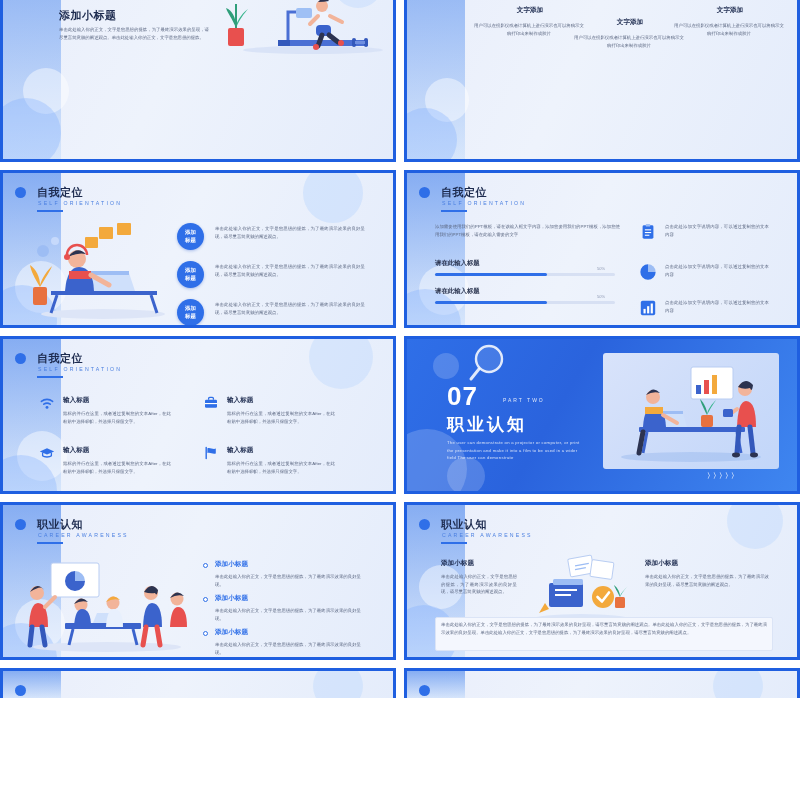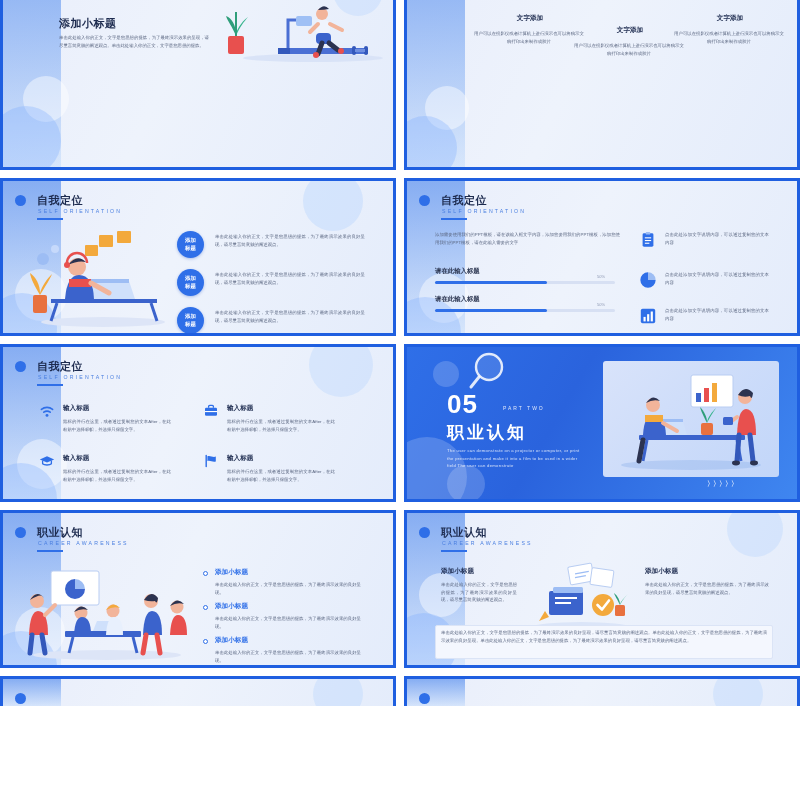--- a/index.html
+++ b/index.html
@@ -16,21 +16,21 @@
     background: #ffffff;
   }
   
   .grid {
     position: absolute; inset: 0;
     display: grid;
     grid-template-columns: 396px 396px;
     grid-template-rows: repeat(5, 158px);
     column-gap: 8px;
     row-gap: 8px;
-    padding: 12px 0 0 0;
+    padding: 4px 0 0 0;
   }
   .slide {
     position: relative;
     overflow: hidden;
     background: #eef2fb;
     border: 3px solid #1f5fe0;
   }
   .slide .inner {
     position: absolute; inset: 0;
     overflow: hidden;
@@ -392,21 +392,21 @@
         <div class="bubble e" style="left:40px;top:118px;width:38px;height:38px;"></div>
         <div class="bubble e" style="left:26px;top:14px;width:26px;height:26px;"></div>
 
         <div class="ill" style="left:60px;top:4px;width:44px;height:40px;">
           <svg viewBox="0 0 44 40" width="44" height="40">
             <circle cx="22" cy="16" r="13" stroke="rgba(255,255,255,.85)" stroke-width="2.4" fill="rgba(255,255,255,.12)"></circle>
             <path d="M12 26 L4 36" stroke="rgba(255,255,255,.85)" stroke-width="3" stroke-linecap="round"></path>
           </svg>
         </div>
 
-        <div class="sec-num" style="left:40px; top:42px;">05</div>
+        <div class="sec-num" style="left:40px; top:42px;">07</div>
         <div class="sec-tag" style="left:96px; top:58px;">PART TWO</div>
         <div class="sec-title" style="left:40px; top:74px;">职业认知</div>
         <div class="sec-desc" style="left:40px; top:100px; width:140px;">The user can demonstrate on a projector or computer, or print the presentation and make it into a film to be used in a wider field The user can demonstrate</div>
         <div class="chevrons" style="left:300px; top:132px;">〉〉〉〉〉</div>
 
         <div class="sec-panel" style="left:196px; top:14px; width:176px; height:116px;">
           <svg viewBox="0 0 176 116" width="176" height="116">
             <ellipse cx="88" cy="104" rx="70" ry="5" fill="rgba(120,160,230,.28)"></ellipse>
 
             <rect x="88" y="14" width="42" height="32" rx="2" fill="#ffffff" stroke="#b9cdf2"></rect>

